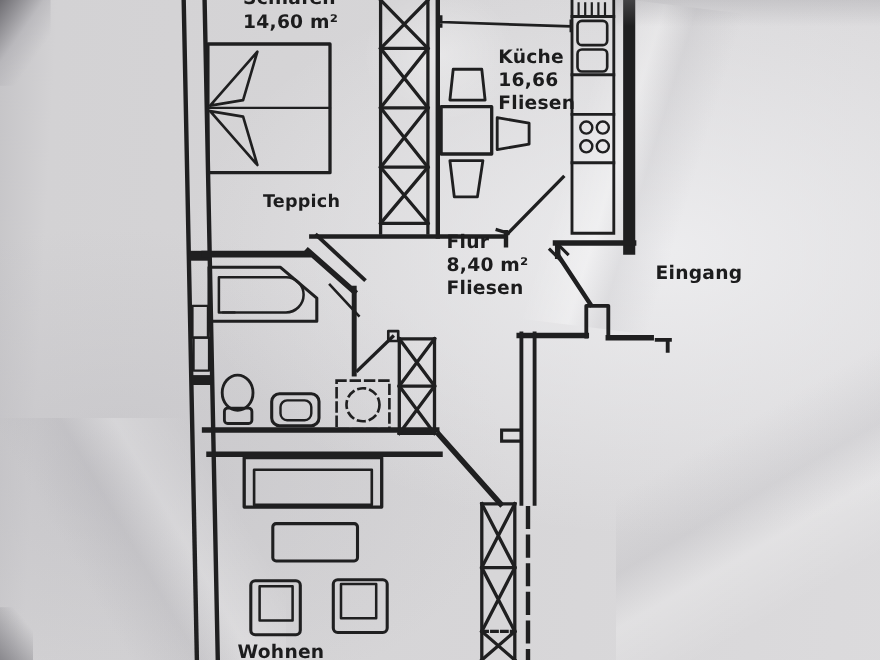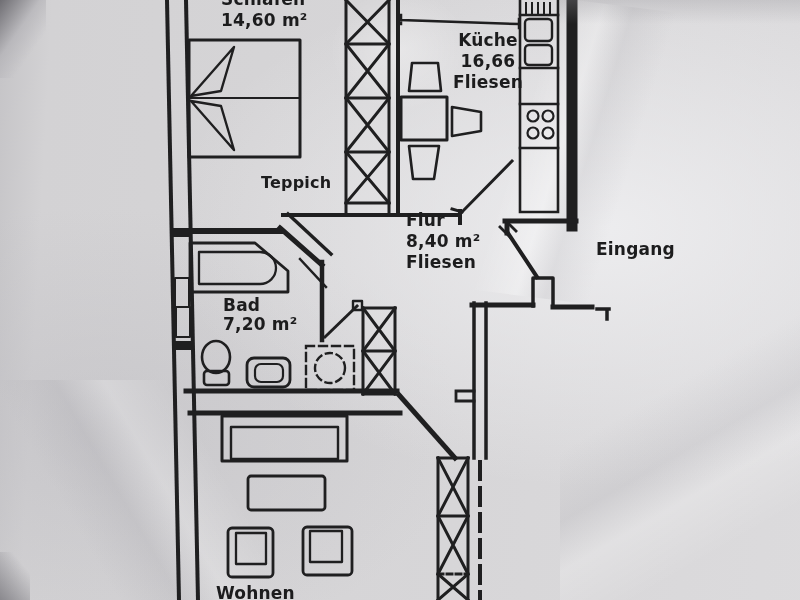--- a/index.html
+++ b/index.html
@@ -23,21 +23,21 @@
     background:linear-gradient(100deg,rgba(0,0,0,0) 30%,rgba(255,255,255,.30) 48%,rgba(160,159,165,.16) 60%,rgba(0,0,0,0) 78%);}
   .crease2{left:-20px;top:380px;width:280px;height:230px;
     background:linear-gradient(60deg,rgba(0,0,0,0) 35%,rgba(165,164,170,.22) 50%,rgba(255,255,255,.22) 62%,rgba(0,0,0,0) 78%);}
   .crease3{left:560px;top:250px;width:250px;height:360px;
     background:linear-gradient(150deg,rgba(0,0,0,0) 40%,rgba(168,167,173,.20) 54%,rgba(255,255,255,.22) 64%,rgba(0,0,0,0) 78%);}
   .crease4{left:330px;top:-10px;width:140px;height:120px;
     background:radial-gradient(closest-side,rgba(255,255,255,.35),rgba(255,255,255,0));}
   svg.plan{position:absolute;left:0;top:0;}
   .lbl{position:absolute;color:#1c1c1d;font-weight:600;font-size:17px;line-height:21px;
        letter-spacing:.2px;white-space:nowrap;}
-  .lbl.small{font-size:16px;line-height:20px;margin-left:22px;}
+  .lbl.small{font-size:16px;line-height:20px;}
 </style>
 </head>
 <body>
 
 <div class="photo">
 
   <div class="shade crease4"></div>
   <div class="shade crease1"></div>
   <div class="shade crease2"></div>
   <div class="shade crease3"></div>
@@ -184,40 +184,36 @@
   </svg>
 
   <div class="lbl" style="left:221px;top:-11px;">
     <div>Schlafen</div>
     <div>14,60 m²</div>
   </div>
   <div class="lbl small" style="left:239px;top:173px;">
     <div>Teppich</div>
   </div>
 
-  <div class="lbl" style="left:453px;top:30px;text-align:center;">
+  <div class="lbl" style="left:453px;top:42px;">
     <div>Küche</div>
     <div>16,66</div>
     <div>Fliesen</div>
   </div>
 
   <div class="lbl" style="left:406px;top:210px;">
     <div>Flur</div>
     <div>8,40 m²</div>
     <div>Fliesen</div>
   </div>
 
   <div class="lbl" style="left:596px;top:239px;">
     <div>Eingang</div>
   </div>
 
-  <div class="lbl" style="left:223px;top:296px;line-height:19px;">
-    <div>Bad</div>
-    <div>7,20 m²</div>
-  </div>
 
   <div class="lbl" style="left:216px;top:583px;">
     <div>Wohnen</div>
   </div>
 
   <div class="shade corner-tl"></div>
   <div class="shade corner-bl"></div>
   <div class="shade top-shade"></div>
 </div>
 

